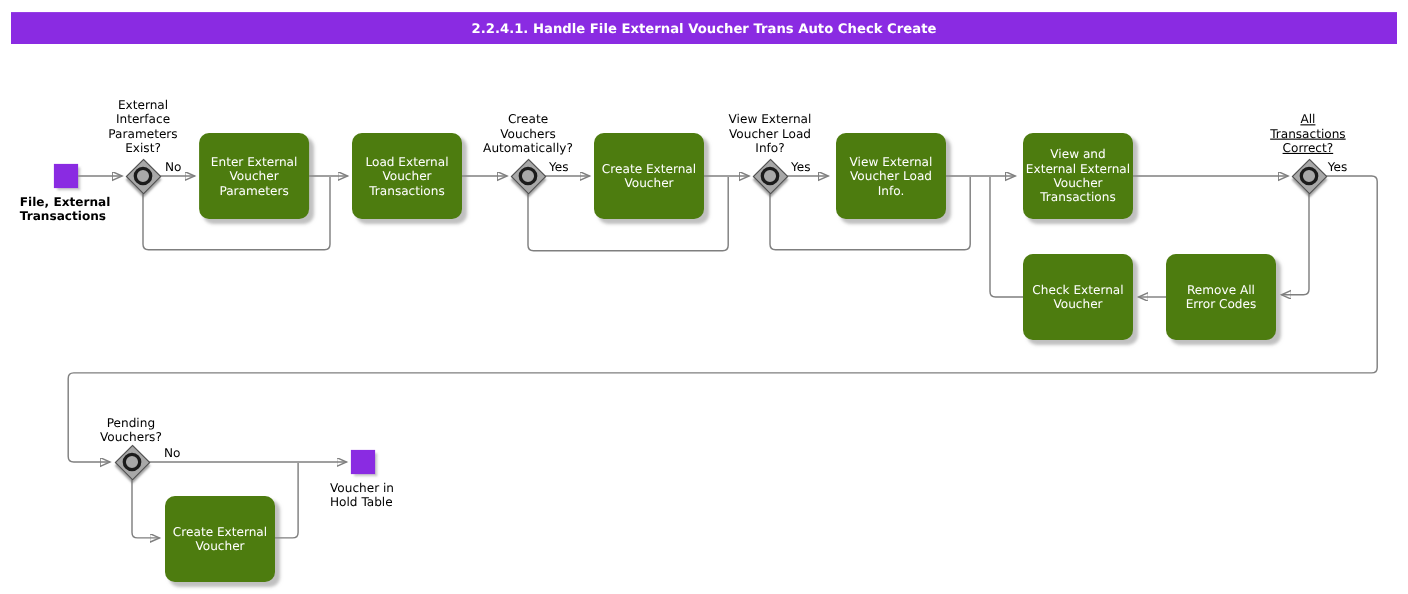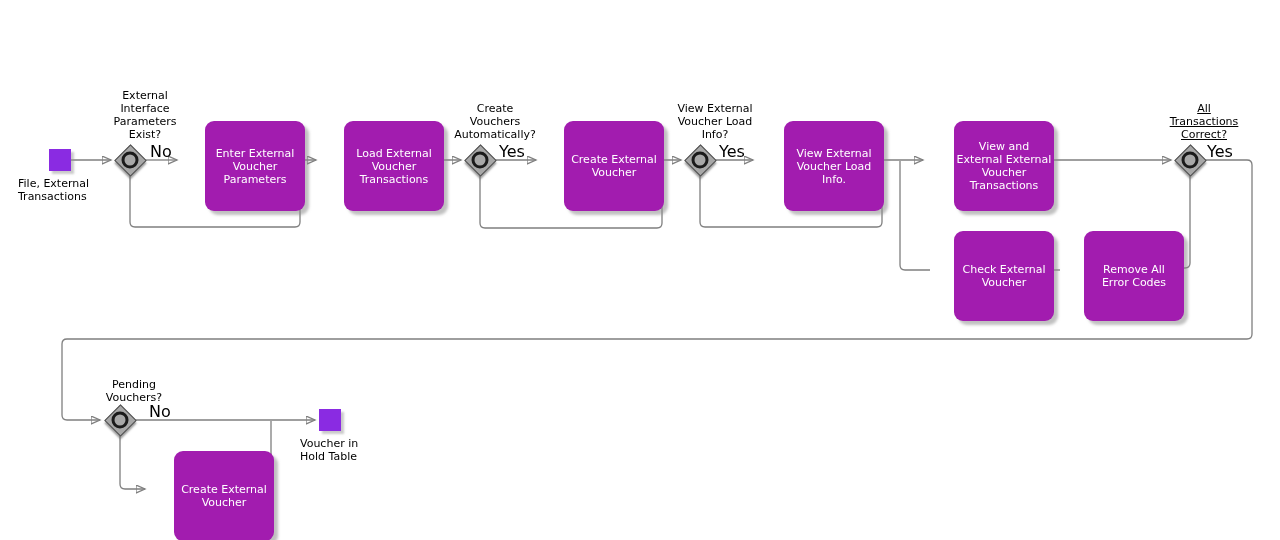--- a/index.html
+++ b/index.html
@@ -8,46 +8,45 @@
     font-family:"DejaVu Sans","Liberation Sans",sans-serif;
   }
   .titlebar{
     position:absolute;left:10px;top:11px;width:1260px;height:29px;
     background:#8A2BE2;color:#ffffff;display:flex;align-items:center;justify-content:center;
     font-size:12px;font-weight:bold;letter-spacing:0px;
   }
   svg.wires{position:absolute;left:0;top:0;width:1280px;height:540px;}
   svg.wires path{fill:none;stroke:#7f7f7f;stroke-width:1.3;}
   .task{
-    position:absolute;width:100px;height:90px;background:#a21caf;border-radius:9px;
+    position:absolute;width:100px;height:78px;background:#4d7c0f;border-radius:9px;
     color:#ffffff;font-size:11px;line-height:13px;text-align:center;white-space:pre-line;
     display:flex;align-items:center;justify-content:center;
     box-shadow:4px 4px 3px rgba(140,140,140,0.55);
-    margin-left:24px;
   }
   .sq{
     position:absolute;width:22px;height:22px;background:#8A2BE2;
     box-shadow:3px 3px 2px rgba(150,150,150,0.5);
   }
   .diamond{position:absolute;width:30px;height:30px;}
   .diamond .shape{
     position:absolute;left:4px;top:4px;width:21px;height:21px;
     background:#A8A8A8;border:1px solid #4f4f4f;transform:rotate(45deg);
     box-shadow:2px 2px 2px rgba(110,110,110,0.65);
   }
   .diamond .ring{
     position:absolute;left:50%;top:50%;width:11px;height:11px;
     border:3px solid #1b1b1b;border-radius:50%;transform:translate(-50%,-50%);
   }
   .lbl{
     position:absolute;color:#000;font-size:11px;line-height:13px;white-space:pre-line;
   }
-  .lbl.ctr{text-align:center;transform:translateX(-50%);margin-left:15px;}
+  .lbl.ctr{text-align:center;transform:translateX(-50%);}
   .elbl{
-    position:absolute;color:#000;font-size:16px;line-height:12px;white-space:nowrap;
+    position:absolute;color:#000;font-size:11px;line-height:12px;white-space:nowrap;
   }
 </style>
 </head>
 <body>
 
 <div id="canvas">
 
   <svg class="wires" viewBox="0 0 1280 540">
     <defs>
       <marker id="arr" markerWidth="11" markerHeight="9" refX="9" refY="4" orient="auto" markerUnits="userSpaceOnUse">
@@ -68,23 +67,26 @@
     <path d="M700 175 V222 Q700 227 705 227 H877 Q882 227 882 222 V161"></path>
     <path d="M1190 175 V263 Q1190 268 1185 268 H1165" marker-end="url(#arr)"></path>
     <path d="M1060 270 H1035" marker-end="url(#arr)"></path>
     <path d="M930 270 H905 Q900 270 900 265 V161"></path>
     <path d="M1205 160 H1247 Q1252 160 1252 165 V334 Q1252 339 1247 339 H67 Q62 339 62 344 V415 Q62 420 67 420 H100" marker-end="url(#arr)"></path>
     <path d="M135 420 H315" marker-end="url(#arr)"></path>
     <path d="M120 435 V484 Q120 489 125 489 H145" marker-end="url(#arr)"></path>
     <path d="M250 489 H266 Q271 489 271 484 V421"></path>
   </svg>
 
+  <div class="titlebar">
+    <span>2.2.4.1. Handle File External Voucher Trans Auto Check Create</span>
+  </div>
 
   <div class="sq" style="left:49px;top:149px;"></div>
-  <div class="lbl" style="left:18px;top:177px;">File, External
+  <div class="lbl" style="left:18px;top:177px;font-weight:bold;">File, External
 Transactions</div>
 
   <div class="sq" style="left:319px;top:409px;"></div>
   <div class="lbl" style="left:300px;top:437px;">Voucher in
 Hold Table</div>
 
   <div class="diamond" style="left:115px;top:145px;">
     <div class="shape"></div>
     <div class="ring"></div>
   </div>

